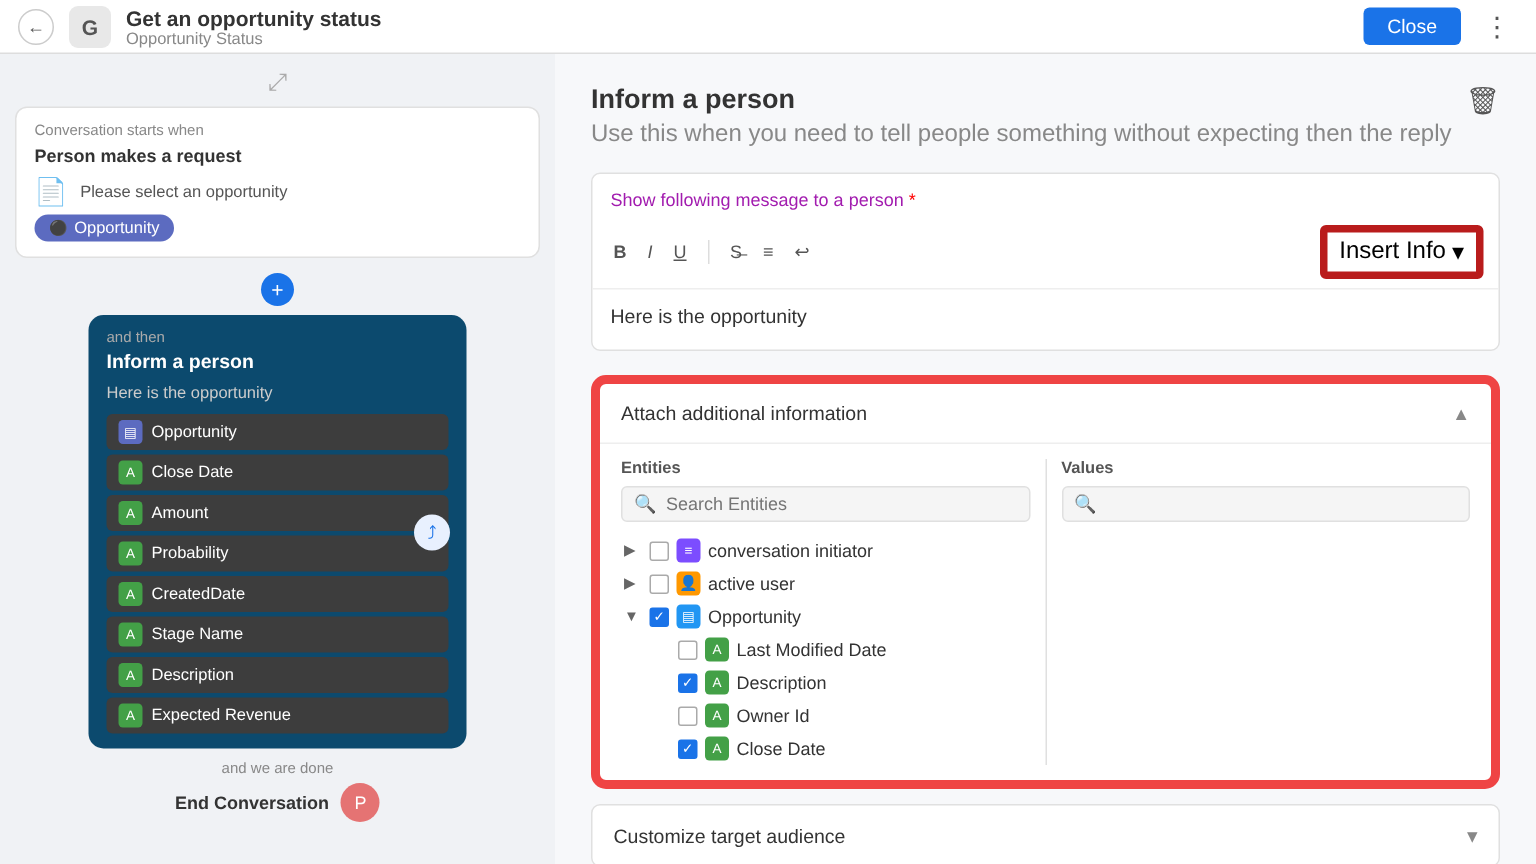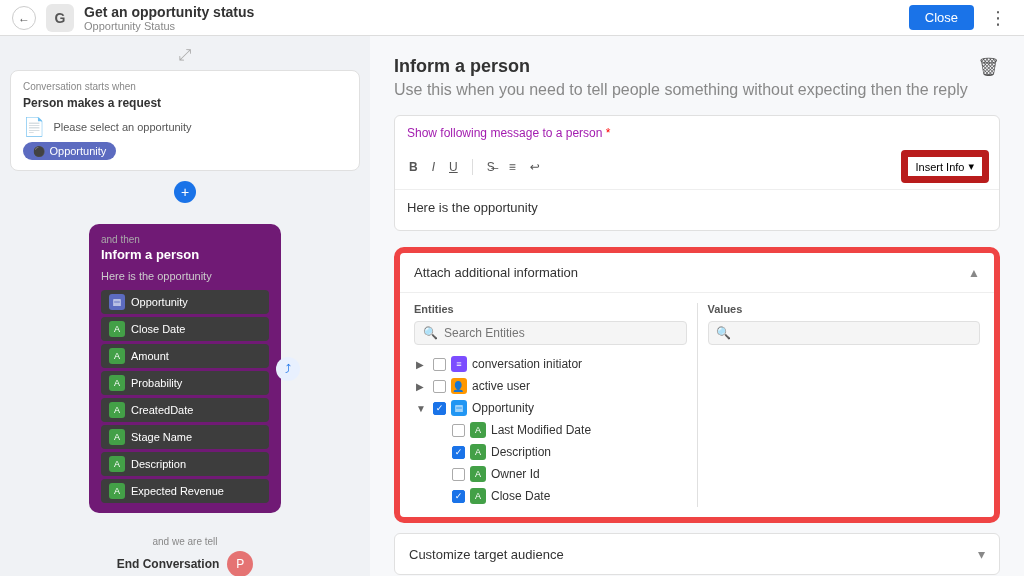--- a/index.html
+++ b/index.html
@@ -26,21 +26,21 @@
     .conv-starts-label { font-size: 10px; color: #888; margin-bottom: 4px; }
     .conv-starts-title { font-size: 12px; font-weight: 600; margin-bottom: 6px; }
     .conv-starts-opp { display: flex; align-items: center; gap: 6px; }
     .opp-badge { background: #5c6bc0; color: #fff; border-radius: 12px; padding: 3px 10px; font-size: 11px; display: flex; align-items: center; gap: 4px; }
 
     
     .plus-connector { display: flex; align-items: center; justify-content: center; margin: 6px 0; }
     .plus-btn { width: 22px; height: 22px; background: #1a73e8; border-radius: 50%; color: #fff; display: flex; align-items: center; justify-content: center; font-size: 14px; cursor: pointer; }
 
     
-    .dark-card { background: #701a75; border-radius: 10px; padding: 10px 12px; color: #fff; position: relative; width: 192px; margin: 15px auto; }
+    .dark-card { background: #0c4a6e; border-radius: 10px; padding: 10px 12px; color: #fff; position: relative; width: 252px; margin: 0 auto; }
     .dark-card-label { font-size: 10px; color: #aaa; margin-bottom: 2px; }
     .dark-card-title { font-size: 13px; font-weight: 600; margin-bottom: 8px; }
     .dark-card-items { display: flex; flex-direction: column; gap: 3px; }
     .dark-item { display: flex; align-items: center; gap: 6px; padding: 4px 8px; border-radius: 4px; background: #3d3d3d; font-size: 11px; }
     .dark-item-icon { width: 16px; height: 16px; background: #5c6bc0; border-radius: 3px; display: flex; align-items: center; justify-content: center; font-size: 9px; color: #fff; flex-shrink: 0; }
     .dark-item-icon.green { background: #43a047; }
     .share-btn { position: absolute; right: -30px; top: 50%; transform: translateY(-50%); width: 24px; height: 24px; background: #e8f0fe; border-radius: 50%; display: flex; align-items: center; justify-content: center; cursor: pointer; }
 
     
     .end-conv { display: flex; flex-direction: column; align-items: center; margin-top: 8px; gap: 4px; }
@@ -62,21 +62,21 @@
     
     .message-box { background: #fff; border: 1px solid #e0e0e0; border-radius: 6px; margin-bottom: 16px; }
     .message-label { font-size: 12px; color: #555; padding: 10px 12px 4px; }
     .message-label span { color: #a21caf; }
     .toolbar { display: flex; align-items: center; padding: 6px 10px; border-bottom: 1px solid #eee; gap: 6px; }
     .toolbar-btn { background: none; border: none; cursor: pointer; font-size: 12px; color: #555; padding: 2px 4px; border-radius: 3px; }
     .toolbar-bold { font-weight: bold; }
     .toolbar-italic { font-style: italic; }
     .toolbar-underline { text-decoration: underline; }
     .toolbar-sep { width: 1px; height: 16px; background: #ddd; margin: 0 4px; }
-    .insert-info-btn { margin-left: auto; background: none; border: 7px solid #b91c1c; border-radius: 4px; padding: 3px 8px; font-size: 11px; cursor: pointer; display: flex; align-items: center; gap: 4px; }
+    .insert-info-btn { margin-left: auto; background: none; border: 5px solid #b91c1c; border-radius: 4px; padding: 3px 8px; font-size: 16px; cursor: pointer; display: flex; align-items: center; gap: 4px; }
     .message-body { padding: 10px 12px; font-size: 13px; color: #333; min-height: 40px; }
 
     
     .attach-section { background: #fff; border: 6px solid #ef4444; border-radius: 10px; }
     .attach-header { display: flex; align-items: center; justify-content: space-between; padding: 12px 14px; cursor: pointer; }
     .attach-title { font-size: 13px; font-weight: 500; }
     .attach-body { padding: 10px 14px; border-top: 1px solid #eee; }
     .entities-values { display: flex; gap: 10px; }
     .entities-col { flex: 1; }
     .col-label { font-size: 11px; font-weight: 600; color: #555; margin-bottom: 6px; }
@@ -188,21 +188,21 @@
             <span>Expected Revenue</span>
           </div>
         </div>
       </div>
       <div class="share-btn" style="position:absolute;right:60px;top:50%;transform:translateY(-50%);">
         <span style="font-size:12px;color:#1a73e8;">⤴</span>
       </div>
     </div>
 
     <div class="end-conv">
-      <span class="end-conv-label">and we are tell</span>
+      <span class="end-conv-label">and we are done</span>
       <div class="end-conv-row">
         <span class="end-conv-title">End Conversation</span>
         <div class="end-conv-avatar">P</div>
       </div>
     </div>
   </div>
 
   <div class="right-panel">
     <div class="right-panel-inner">
 

